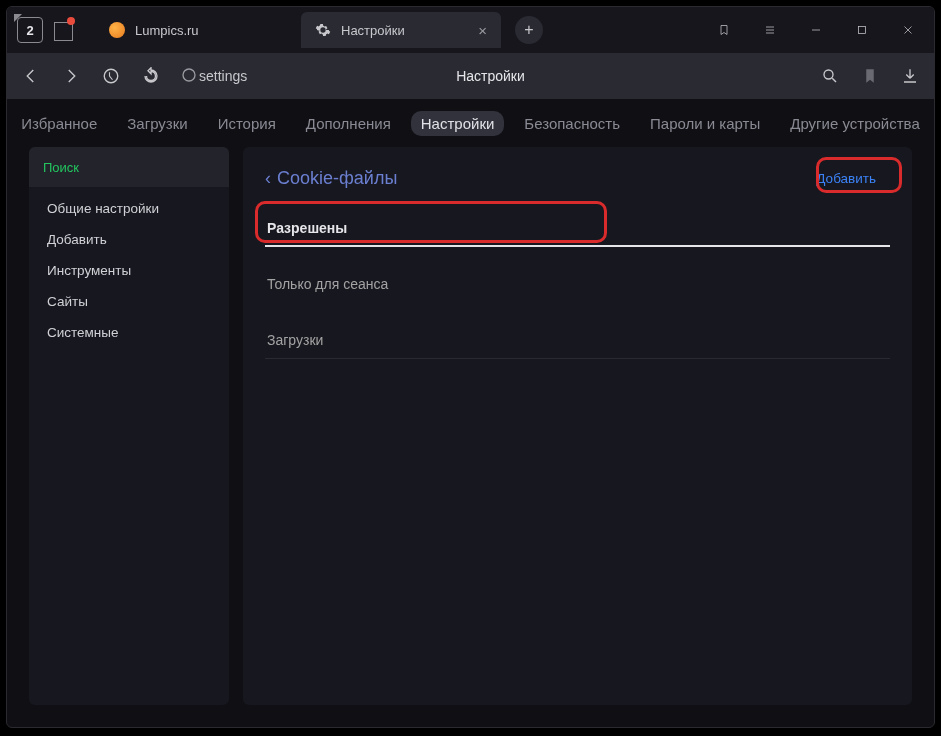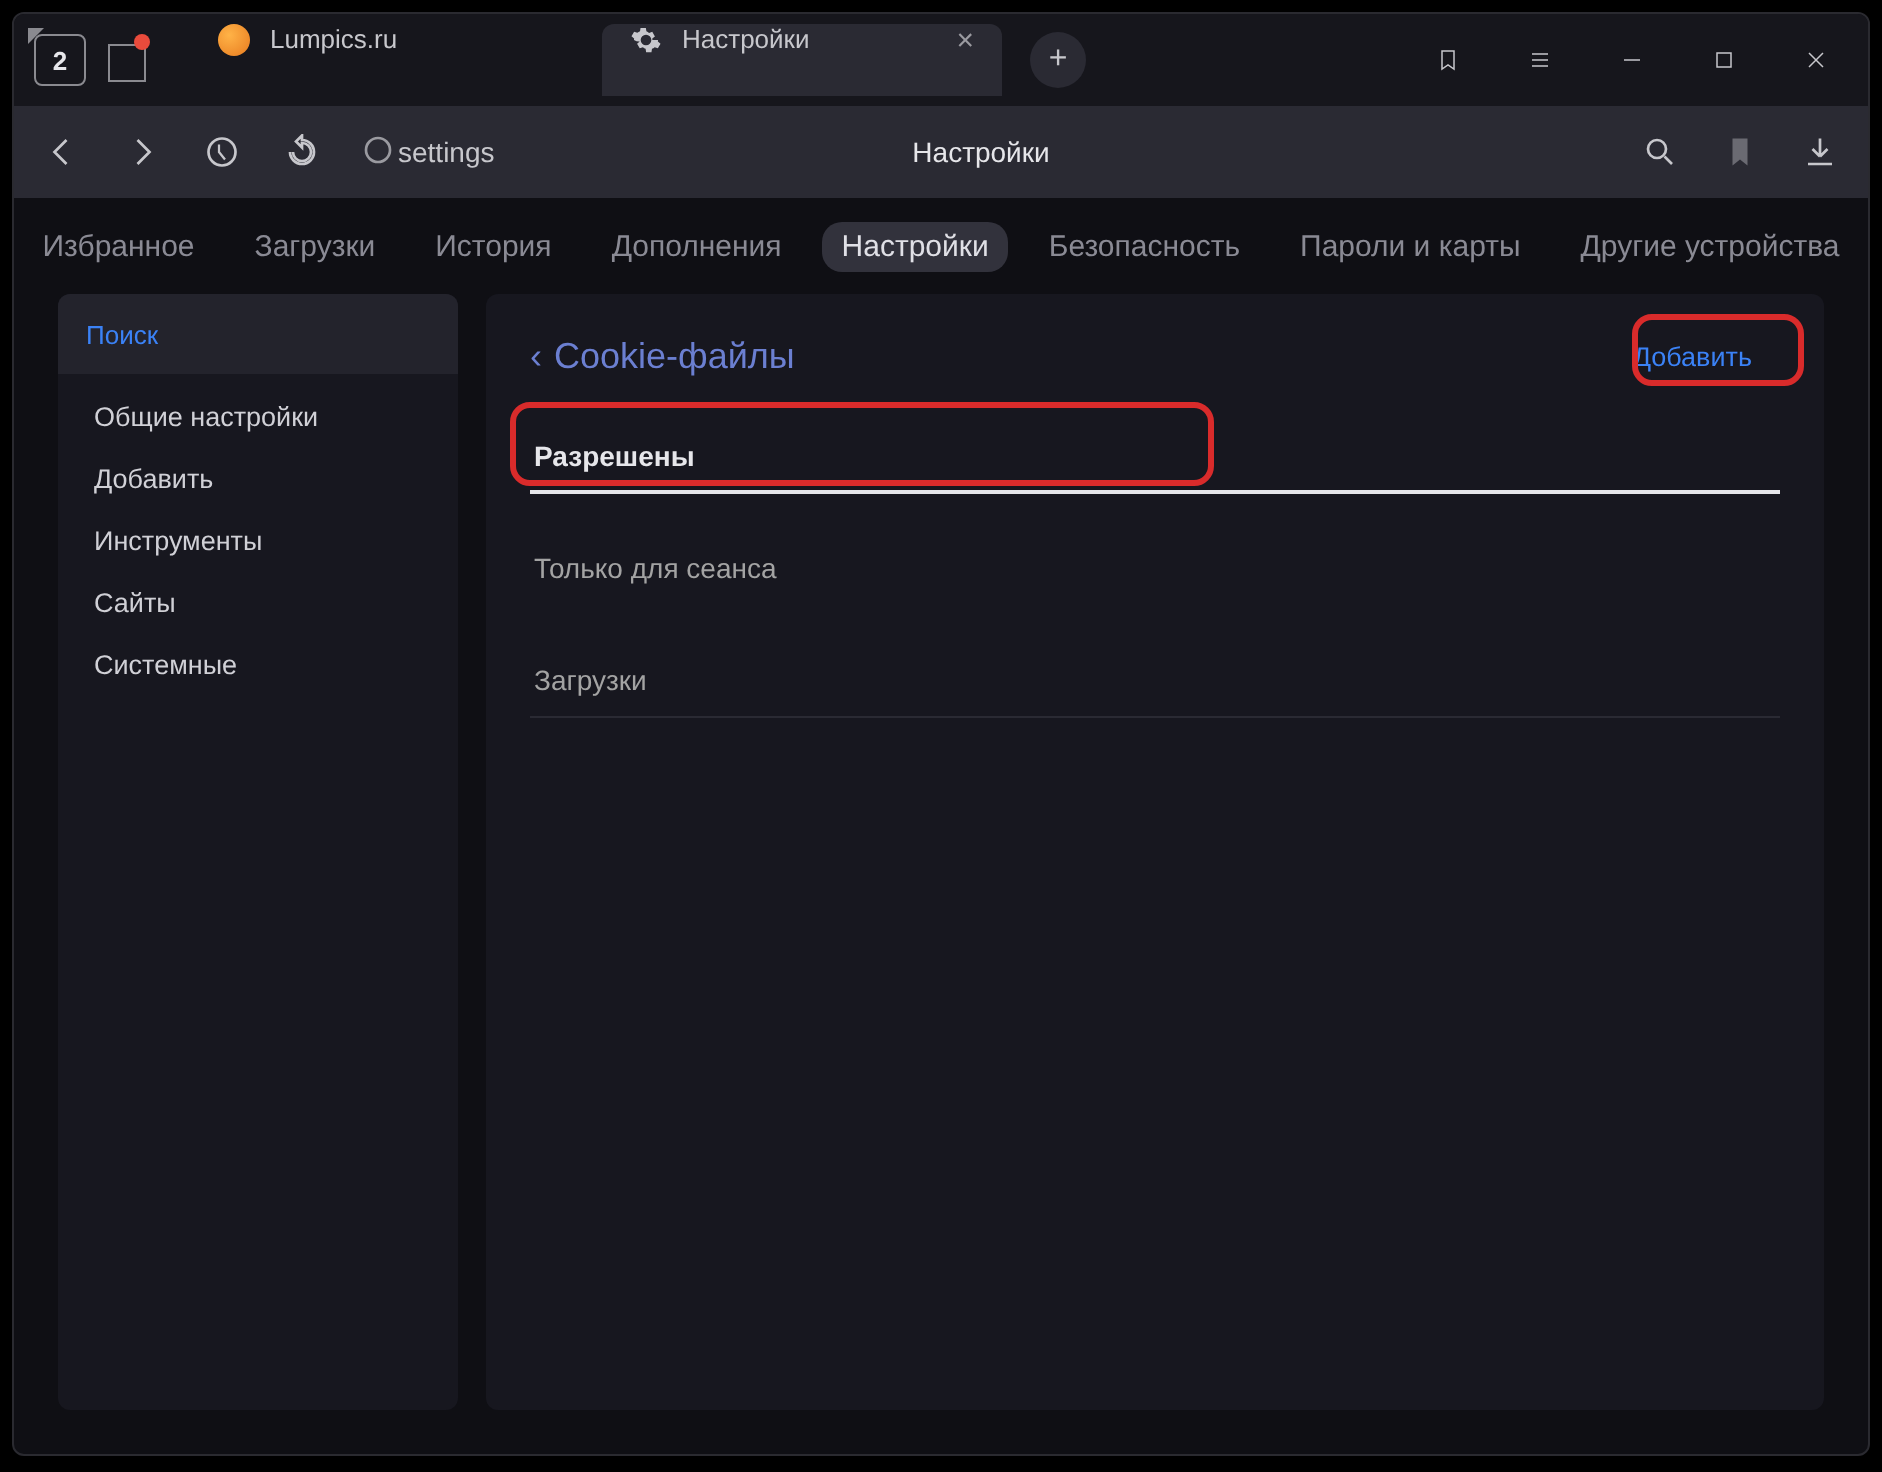--- a/index.html
+++ b/index.html
@@ -6,21 +6,21 @@
   body { background: #000; width: 941px; height: 736px; overflow: hidden; }
   .window { width: 929px; height: 722px; margin: 6px; background: #0f0f14; border: 1px solid #2a2a30; border-radius: 6px; display: flex; flex-direction: column; overflow: hidden; }
 
   
   .titlebar { height: 46px; background: #16161c; display: flex; align-items: center; padding: 0 6px 0 10px; gap: 6px; }
   .tab-count { width: 26px; height: 26px; border: 1.5px solid #8a8a90; border-radius: 4px; color: #e6e6ea; font-size: 13px; font-weight: bold; display: flex; align-items: center; justify-content: center; position: relative; }
   .tab-count::before { content: ""; position: absolute; top: -4px; left: -4px; width: 8px; height: 8px; background: #8a8a90; clip-path: polygon(0 100%, 0 0, 100% 0); }
   .dup-icon { width: 22px; height: 22px; position: relative; margin-left: 2px; }
   .dup-icon::before { content: ""; position: absolute; inset: 3px 0 0 3px; border: 1.5px solid #8a8a90; }
   .dup-icon::after { content: ""; position: absolute; top: -2px; right: -2px; width: 8px; height: 8px; border-radius: 50%; background: #e94b3c; }
-  .tab { height: 36px; display: flex; align-items: flex-start; gap: 10px; padding: 0 14px; border-radius: 6px 6px 0 0; color: #c7c7cc; font-size: 13px; cursor: default; }
+  .tab { height: 36px; display: flex; align-items: center; gap: 10px; padding: 0 14px; border-radius: 6px 6px 0 0; color: #c7c7cc; font-size: 13px; cursor: default; }
   .tab.inactive { width: 200px; margin-left: 16px; }
   .tab.active { background: #2a2a33; width: 200px; }
   .fav-orange { width: 16px; height: 16px; border-radius: 50%; background: radial-gradient(circle at 35% 35%, #ffb347, #e87b1f); }
   .gear { width: 16px; height: 16px; display: inline-block; }
   .gear svg { width: 16px; height: 16px; fill: #c7c7cc; }
   .tab-close { margin-left: auto; color: #9a9aa0; font-size: 15px; }
   .newtab { width: 28px; height: 28px; border-radius: 50%; background: #2a2a33; color: #c7c7cc; display: flex; align-items: center; justify-content: center; font-size: 16px; margin-left: 8px; }
   .title-spacer { flex: 1; }
   .winbtn { width: 40px; height: 30px; color: #c7c7cc; display: flex; align-items: center; justify-content: center; font-size: 14px; }
   .winbtn svg { width: 12px; height: 12px; stroke: #c7c7cc; stroke-width: 1.5; fill: none; }
@@ -33,21 +33,21 @@
   .addr-center { position: absolute; left: 50%; transform: translateX(-50%); color: #e6e6ea; font-size: 14px; }
 
   
   .topnav { height: 48px; background: #0f0f14; display: flex; align-items: center; justify-content: center; gap: 10px; font-size: 15px; }
   .topnav a { color: #8a8a94; cursor: pointer; padding: 4px 10px; border-radius: 10px; }
   .topnav a.active { background: #32323c; color: #e0e0e6; }
 
   
   .content { flex: 1; display: flex; gap: 14px; padding: 0 22px 22px 22px; }
   .sidebar { width: 200px; background: #17171f; border-radius: 6px; padding: 0 0 14px 0; }
-  .search-box { height: 40px; background: #23232c; border-radius: 6px 6px 0 0; display: flex; align-items: center; padding: 0 14px; color: #3b82f6; font-size: 13px; }
+  .search-box { height: 40px; background: #23232c; border-radius: 6px 6px 0 0; display: flex; align-items: center; padding: 0 14px; color: #22c55e; font-size: 13px; }
   .side-list { padding: 14px 18px; display: flex; flex-direction: column; gap: 16px; }
   .side-list a { color: #d0d0d6; font-size: 13.5px; cursor: pointer; }
 
   .main { flex: 1; background: #17171f; border-radius: 6px; padding: 18px 22px; position: relative; }
   .page-head { display: flex; align-items: center; justify-content: space-between; }
   .crumb { display: flex; align-items: center; gap: 6px; color: #6b7fd1; font-size: 18px; font-weight: 400; cursor: pointer; }
   .crumb .chev { font-size: 18px; color: #6b7fd1; }
   .add-btn { color: #3b82f6; font-size: 13.5px; padding: 6px 14px; cursor: pointer; }
 
   .subtabs { display: flex; gap: 24px; margin-top: 22px; border-bottom: 1px solid #2a2a33; padding-bottom: 0; flex-direction: column; }

